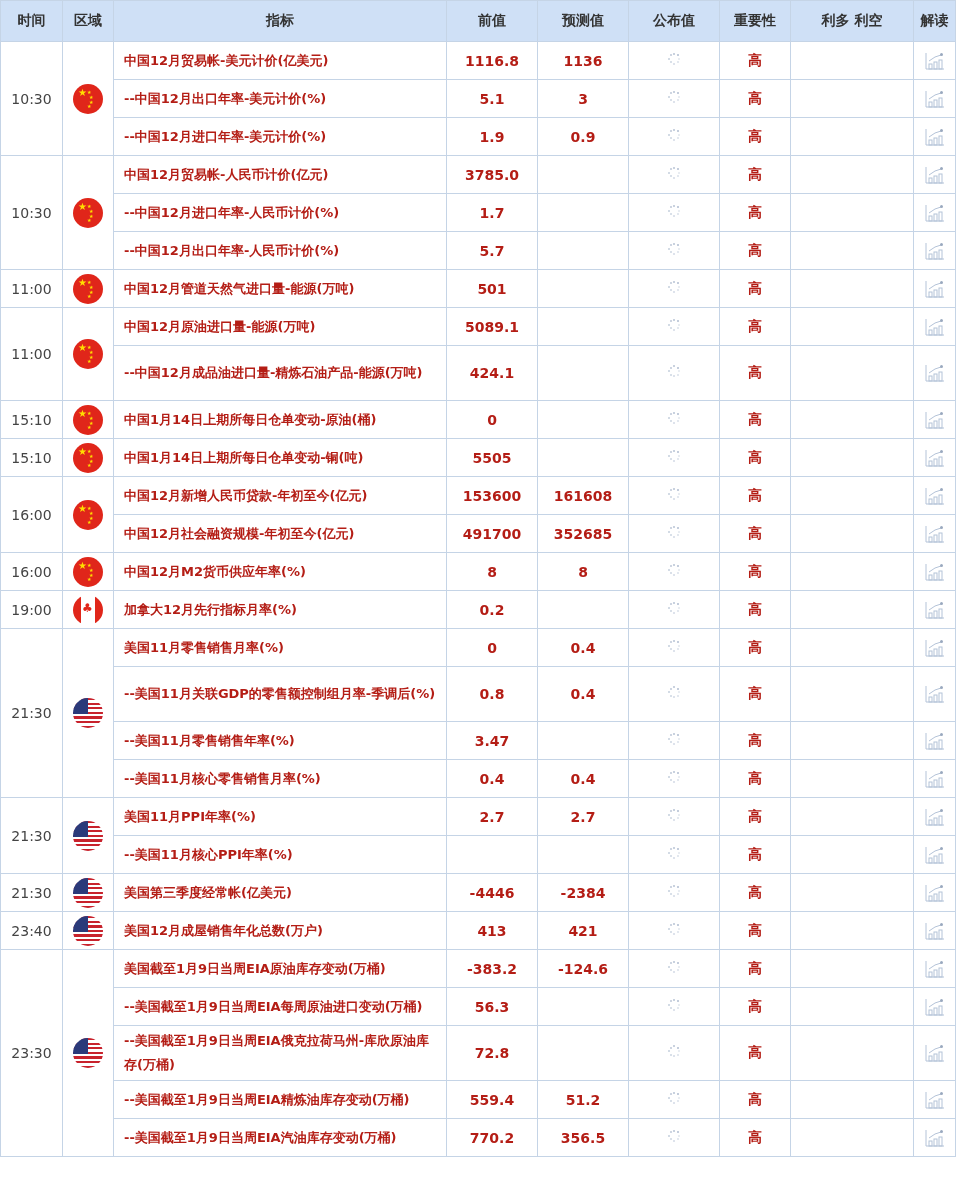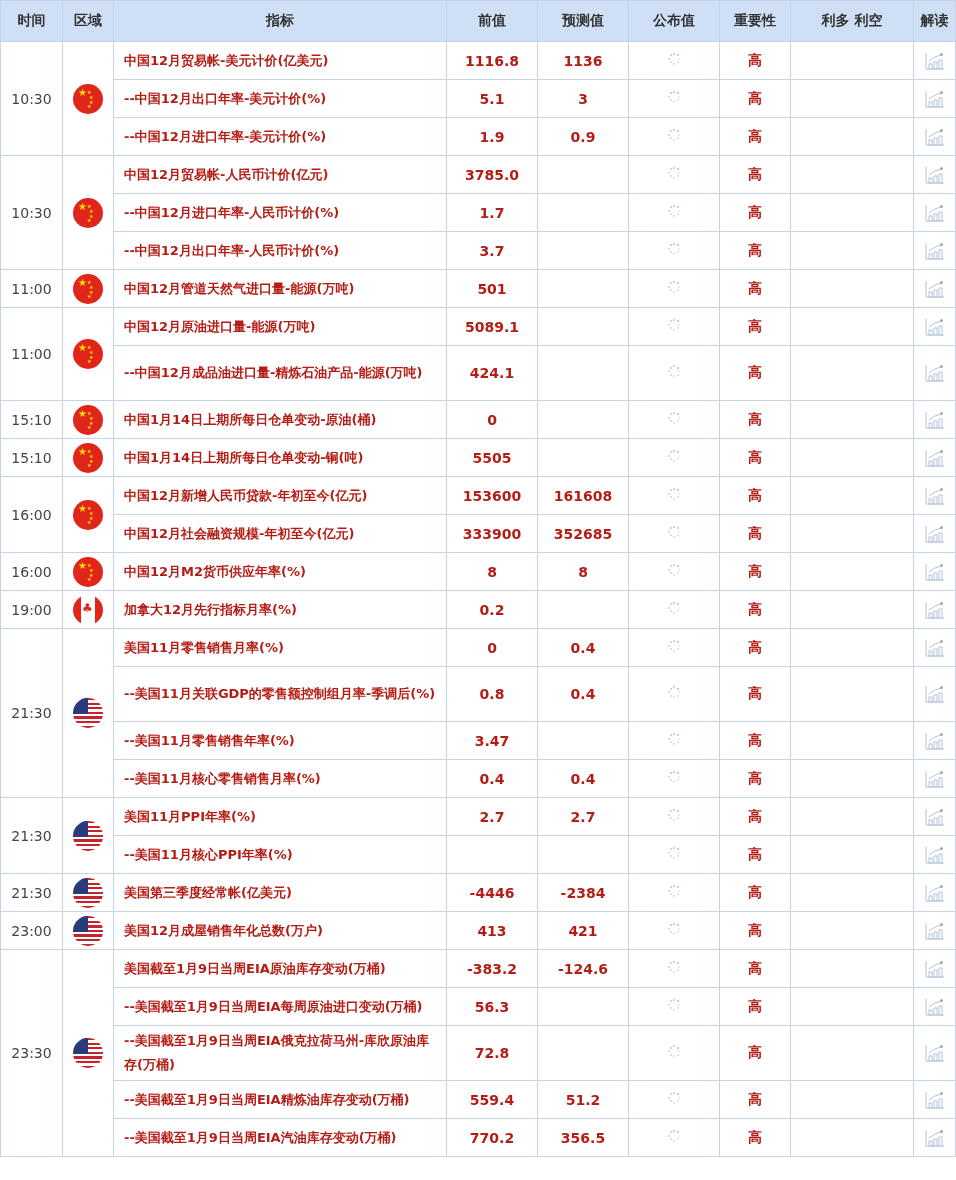--- a/index.html
+++ b/index.html
@@ -137,21 +137,21 @@
             <path d="M1 1 V17 H19" stroke="#b4c3d8" fill="none" stroke-width="1"></path>
             <rect x="4" y="12" width="3" height="5" fill="none" stroke="#b4c3d8"></rect>
             <rect x="9" y="10" width="3" height="7" fill="none" stroke="#b4c3d8"></rect>
             <rect x="14" y="8" width="3" height="9" fill="none" stroke="#b4c3d8"></rect>
             <path d="M4 9 L10 5 L16 3" stroke="#b4c3d8" fill="none"></path>
             <circle cx="16.5" cy="2.5" r="1.5" fill="#9aa9bf"></circle>
           </svg></td>
       </tr>
       <tr class="">
         <td class="ind">--中国12月出口年率-人民币计价(%)</td>
-        <td class="num">3.7</td>
+        <td class="num">5.7</td>
         <td class="num"></td>
         <td><span class="spinner"><i style="left:11.0px;top:6.0px;opacity:0.35"></i><i style="left:9.5px;top:9.5px;opacity:0.43"></i><i style="left:6.0px;top:11.0px;opacity:0.51"></i><i style="left:2.5px;top:9.5px;opacity:0.59"></i><i style="left:1.0px;top:6.0px;opacity:0.67"></i><i style="left:2.5px;top:2.5px;opacity:0.75"></i><i style="left:6.0px;top:1.0px;opacity:0.83"></i><i style="left:9.5px;top:2.5px;opacity:0.91"></i></span></td>
         <td class="imp">高</td>
         <td></td>
         <td><svg class="chart-icon" width="20" height="18" viewBox="0 0 20 18">
             <path d="M1 1 V17 H19" stroke="#b4c3d8" fill="none" stroke-width="1"></path>
             <rect x="4" y="12" width="3" height="5" fill="none" stroke="#b4c3d8"></rect>
             <rect x="9" y="10" width="3" height="7" fill="none" stroke="#b4c3d8"></rect>
             <rect x="14" y="8" width="3" height="9" fill="none" stroke="#b4c3d8"></rect>
             <path d="M4 9 L10 5 L16 3" stroke="#b4c3d8" fill="none"></path>
@@ -259,21 +259,21 @@
             <path d="M1 1 V17 H19" stroke="#b4c3d8" fill="none" stroke-width="1"></path>
             <rect x="4" y="12" width="3" height="5" fill="none" stroke="#b4c3d8"></rect>
             <rect x="9" y="10" width="3" height="7" fill="none" stroke="#b4c3d8"></rect>
             <rect x="14" y="8" width="3" height="9" fill="none" stroke="#b4c3d8"></rect>
             <path d="M4 9 L10 5 L16 3" stroke="#b4c3d8" fill="none"></path>
             <circle cx="16.5" cy="2.5" r="1.5" fill="#9aa9bf"></circle>
           </svg></td>
       </tr>
       <tr class="">
         <td class="ind">中国12月社会融资规模-年初至今(亿元)</td>
-        <td class="num">333900</td>
+        <td class="num">491700</td>
         <td class="num">352685</td>
         <td><span class="spinner"><i style="left:11.0px;top:6.0px;opacity:0.35"></i><i style="left:9.5px;top:9.5px;opacity:0.43"></i><i style="left:6.0px;top:11.0px;opacity:0.51"></i><i style="left:2.5px;top:9.5px;opacity:0.59"></i><i style="left:1.0px;top:6.0px;opacity:0.67"></i><i style="left:2.5px;top:2.5px;opacity:0.75"></i><i style="left:6.0px;top:1.0px;opacity:0.83"></i><i style="left:9.5px;top:2.5px;opacity:0.91"></i></span></td>
         <td class="imp">高</td>
         <td></td>
         <td><svg class="chart-icon" width="20" height="18" viewBox="0 0 20 18">
             <path d="M1 1 V17 H19" stroke="#b4c3d8" fill="none" stroke-width="1"></path>
             <rect x="4" y="12" width="3" height="5" fill="none" stroke="#b4c3d8"></rect>
             <rect x="9" y="10" width="3" height="7" fill="none" stroke="#b4c3d8"></rect>
             <rect x="14" y="8" width="3" height="9" fill="none" stroke="#b4c3d8"></rect>
             <path d="M4 9 L10 5 L16 3" stroke="#b4c3d8" fill="none"></path>
@@ -428,21 +428,21 @@
         <td><svg class="chart-icon" width="20" height="18" viewBox="0 0 20 18">
             <path d="M1 1 V17 H19" stroke="#b4c3d8" fill="none" stroke-width="1"></path>
             <rect x="4" y="12" width="3" height="5" fill="none" stroke="#b4c3d8"></rect>
             <rect x="9" y="10" width="3" height="7" fill="none" stroke="#b4c3d8"></rect>
             <rect x="14" y="8" width="3" height="9" fill="none" stroke="#b4c3d8"></rect>
             <path d="M4 9 L10 5 L16 3" stroke="#b4c3d8" fill="none"></path>
             <circle cx="16.5" cy="2.5" r="1.5" fill="#9aa9bf"></circle>
           </svg></td>
       </tr>
       <tr class="">
-        <td class="time" rowspan="1">23:00</td>
+        <td class="time" rowspan="1">23:40</td>
         <td rowspan="1"><span class="flag flag-us"><span class="canton"></span></span></td>
         <td class="ind">美国12月成屋销售年化总数(万户)</td>
         <td class="num">413</td>
         <td class="num">421</td>
         <td><span class="spinner"><i style="left:11.0px;top:6.0px;opacity:0.35"></i><i style="left:9.5px;top:9.5px;opacity:0.43"></i><i style="left:6.0px;top:11.0px;opacity:0.51"></i><i style="left:2.5px;top:9.5px;opacity:0.59"></i><i style="left:1.0px;top:6.0px;opacity:0.67"></i><i style="left:2.5px;top:2.5px;opacity:0.75"></i><i style="left:6.0px;top:1.0px;opacity:0.83"></i><i style="left:9.5px;top:2.5px;opacity:0.91"></i></span></td>
         <td class="imp">高</td>
         <td></td>
         <td><svg class="chart-icon" width="20" height="18" viewBox="0 0 20 18">
             <path d="M1 1 V17 H19" stroke="#b4c3d8" fill="none" stroke-width="1"></path>
             <rect x="4" y="12" width="3" height="5" fill="none" stroke="#b4c3d8"></rect>

